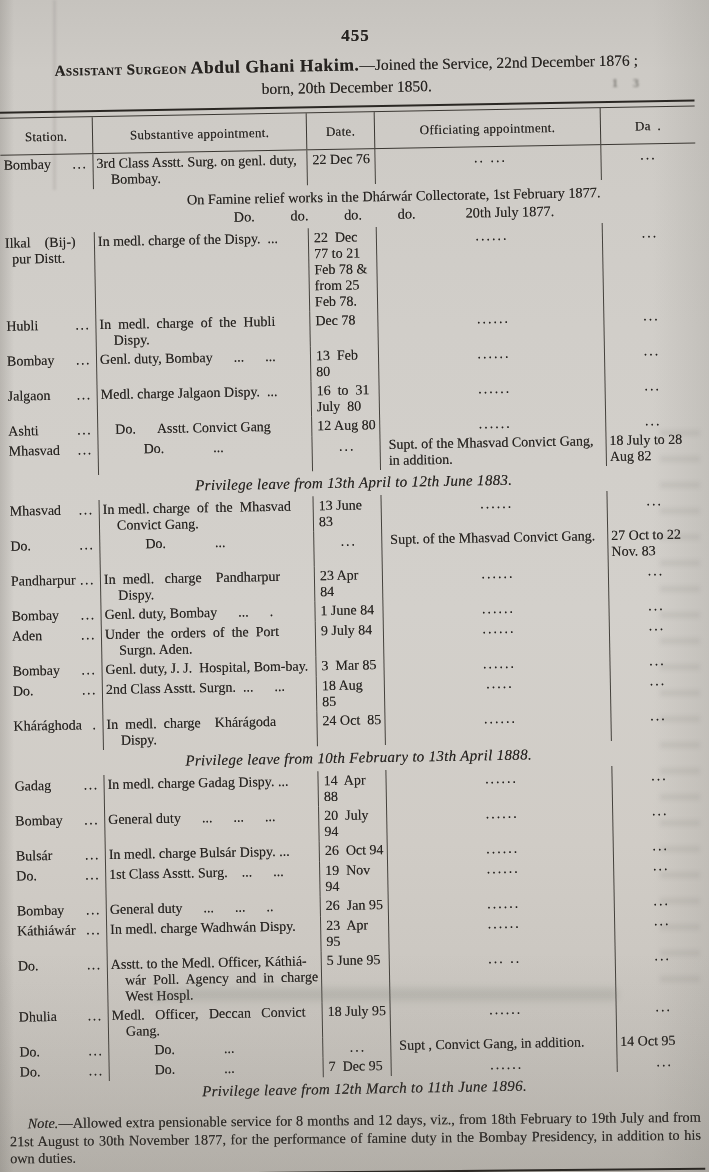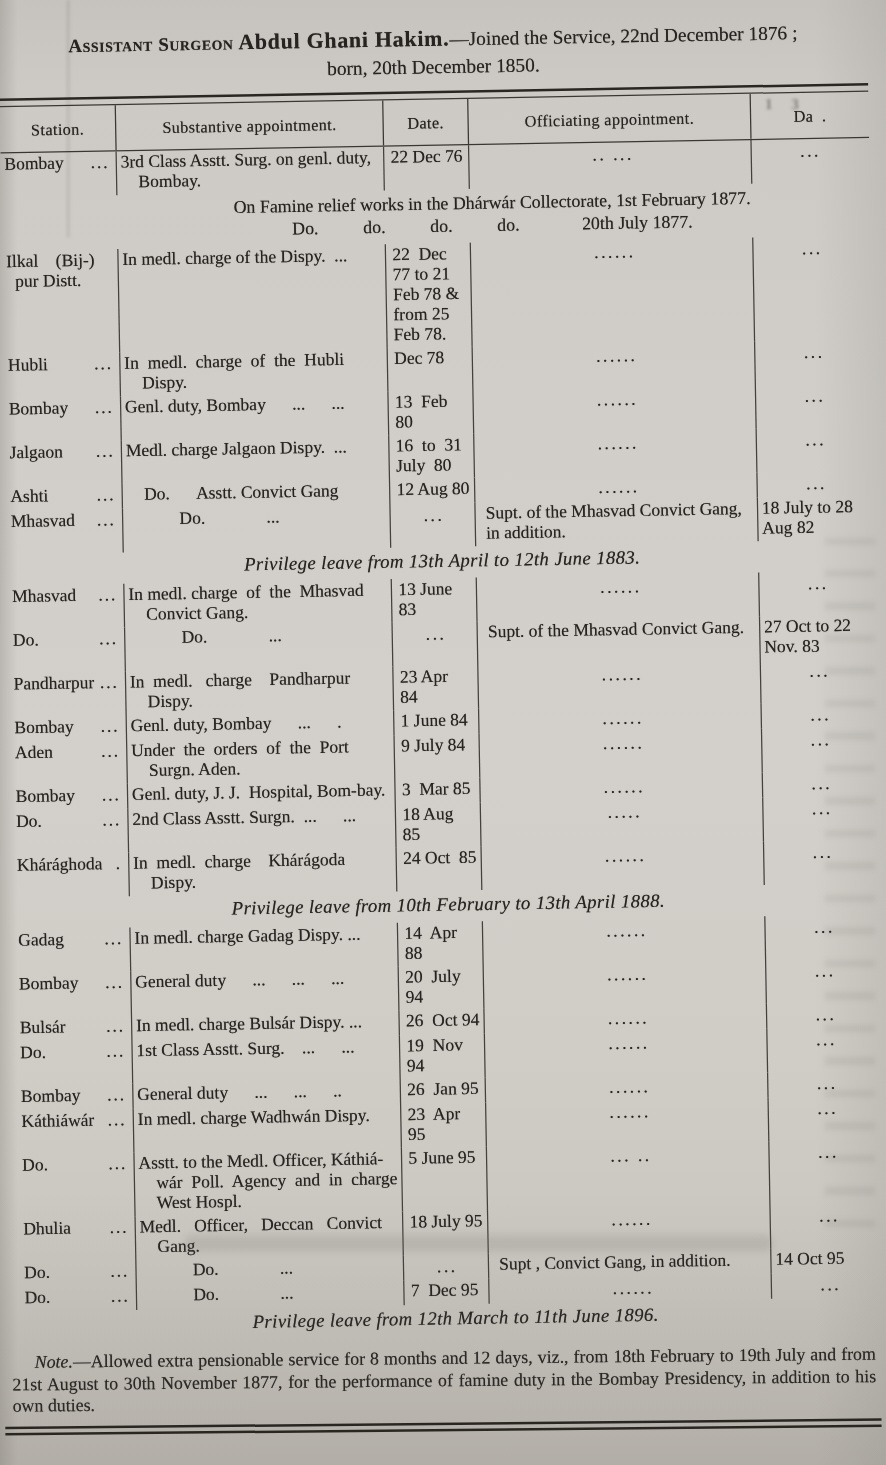--- a/index.html
+++ b/index.html
@@ -64,20 +64,21 @@
   .rule-heavy{height:3px;border-top:2.4px solid #211e1a;border-bottom:2px solid #211e1a;margin:4px 0 14px 0;width:701px;margin-left:-4px;}
 </style>
 </head>
 <body>
 
 <div class="crease"></div>
 <div class="smudge-tr">1 3</div>
 <div class="ghost1"></div>
 
 <div class="content">
+  <div class="pageno">455</div>
 
   <div class="warp1">
     <p class="heading"><span class="rank">Assistant Surgeon</span>
       <span class="nm">Abdul Ghani Hakim.</span><span>—Joined the Service, 22nd December 1876 ;</span><br>
       <span>born, 20th December 1850.</span>
     </p>
 
     <div class="tbl tbl1">
       <div class="rule-double"></div>
       <div class="thead">

